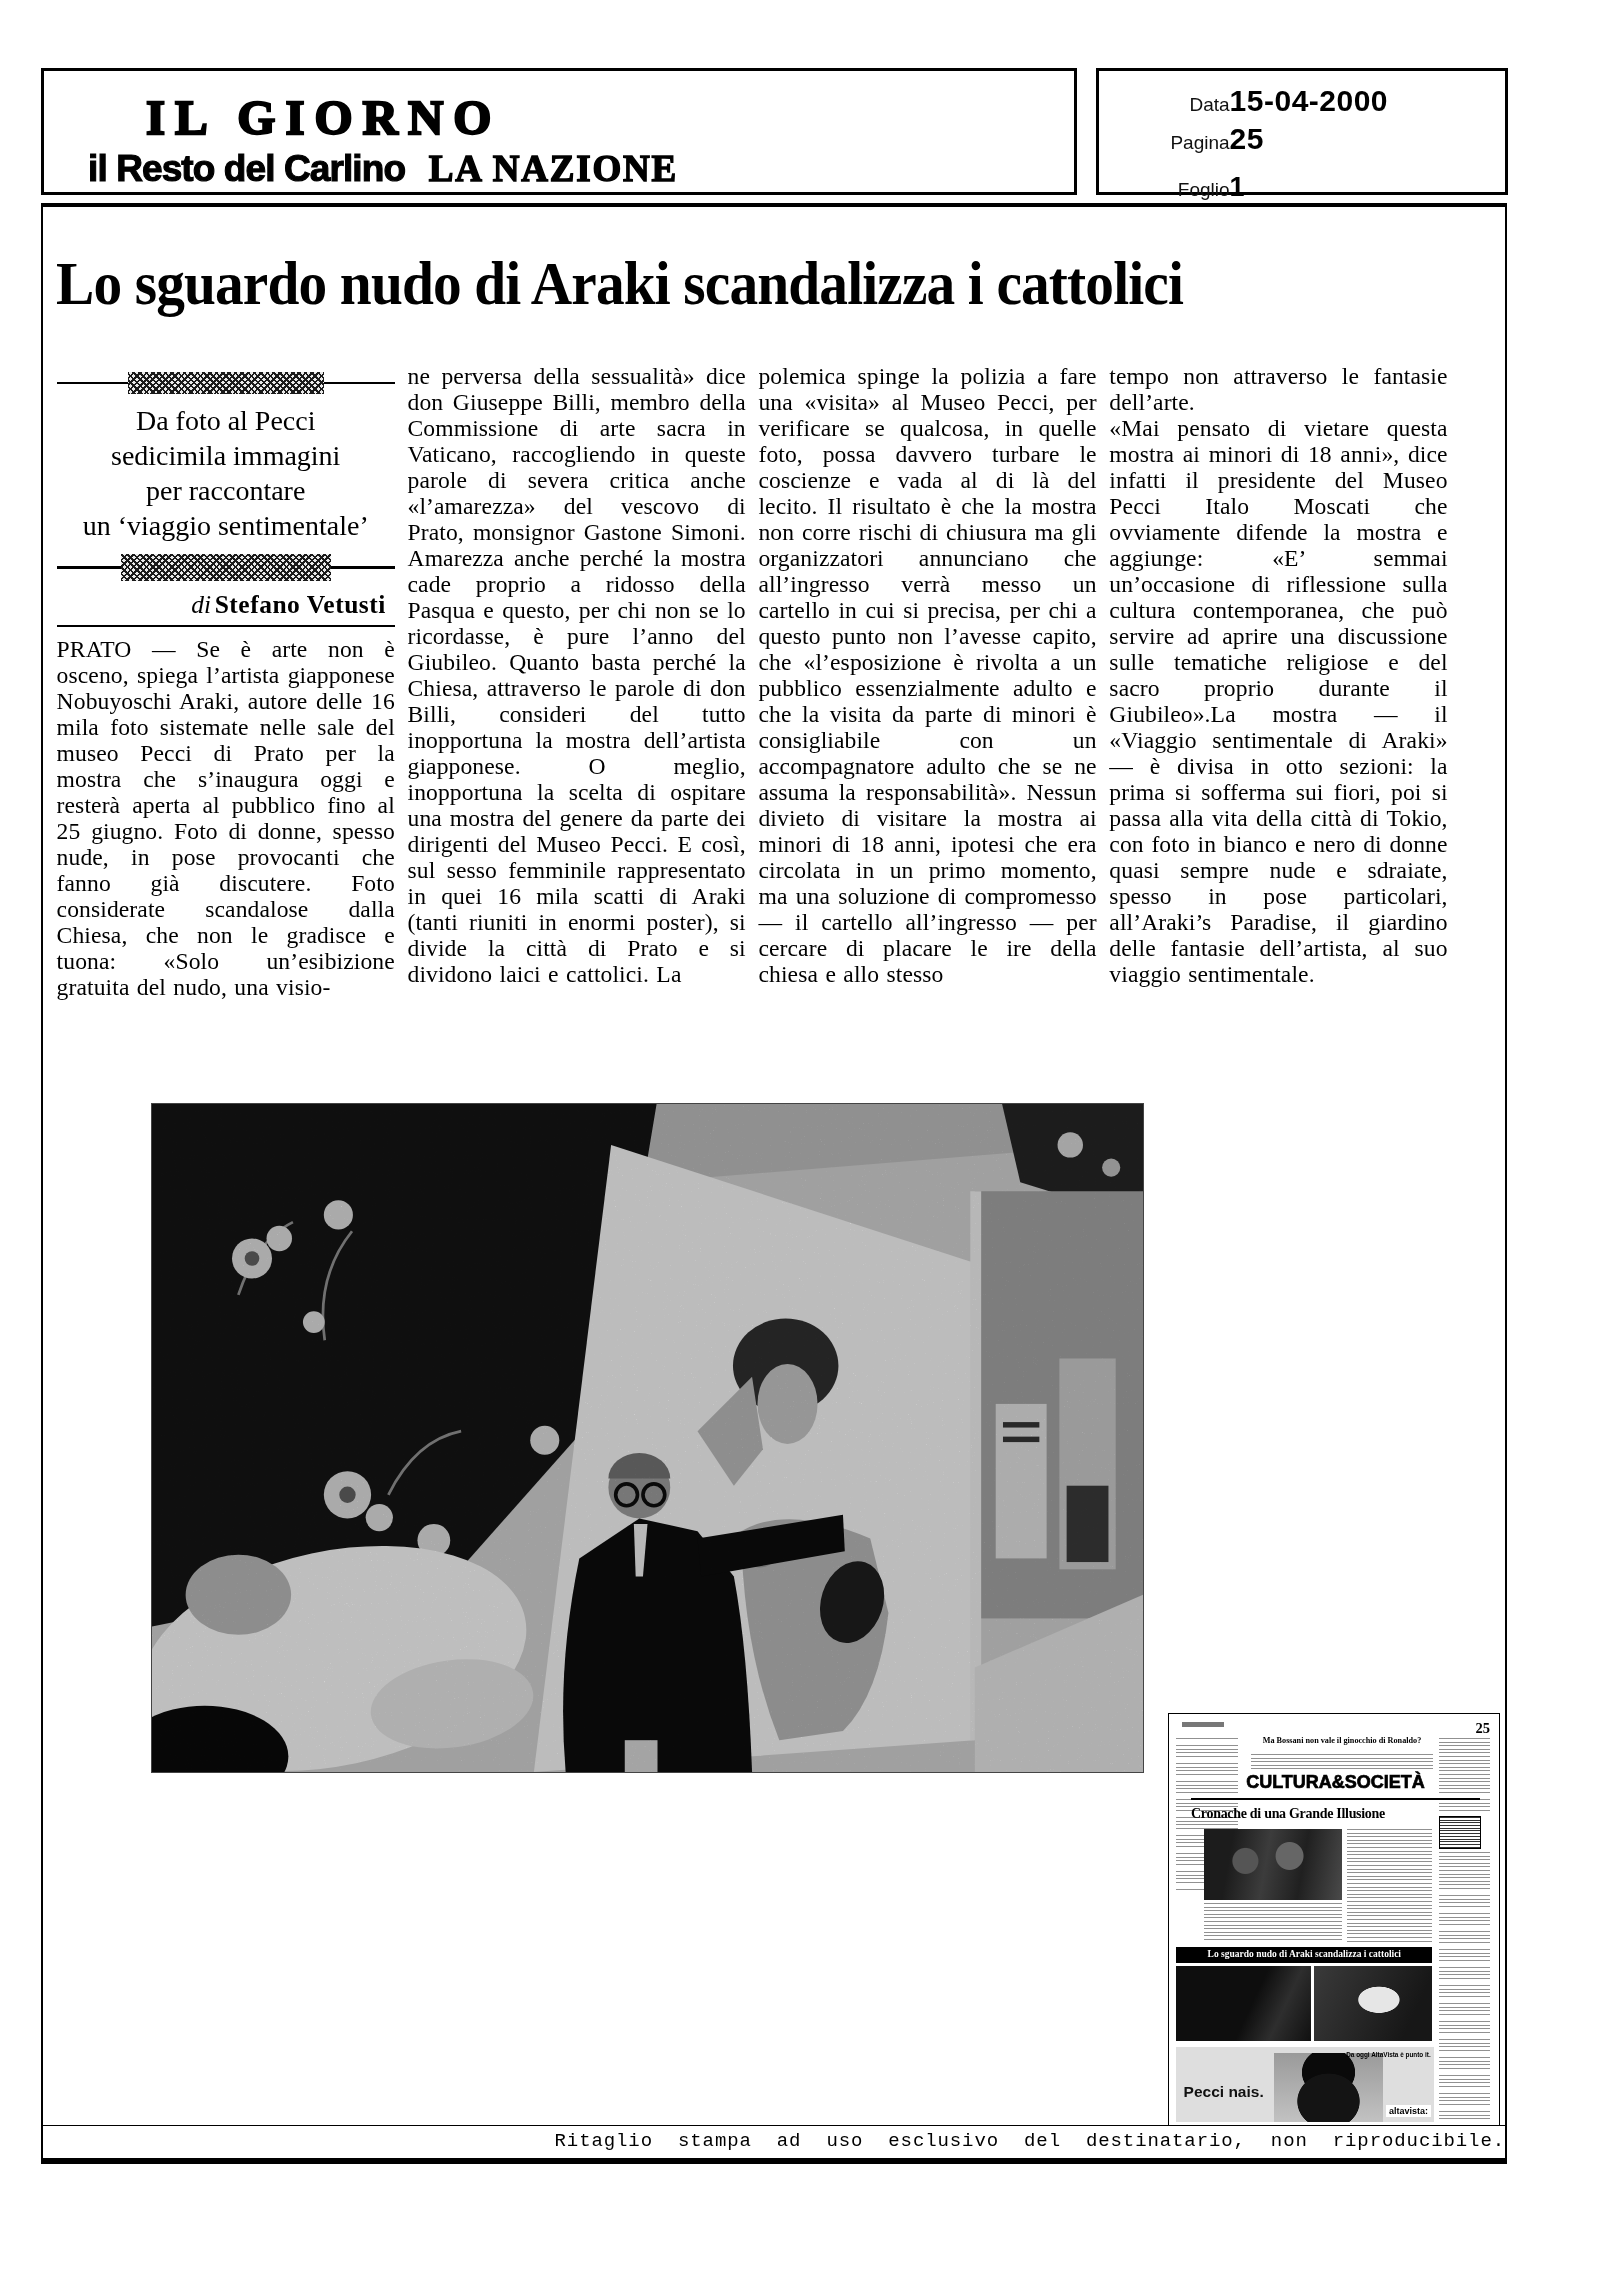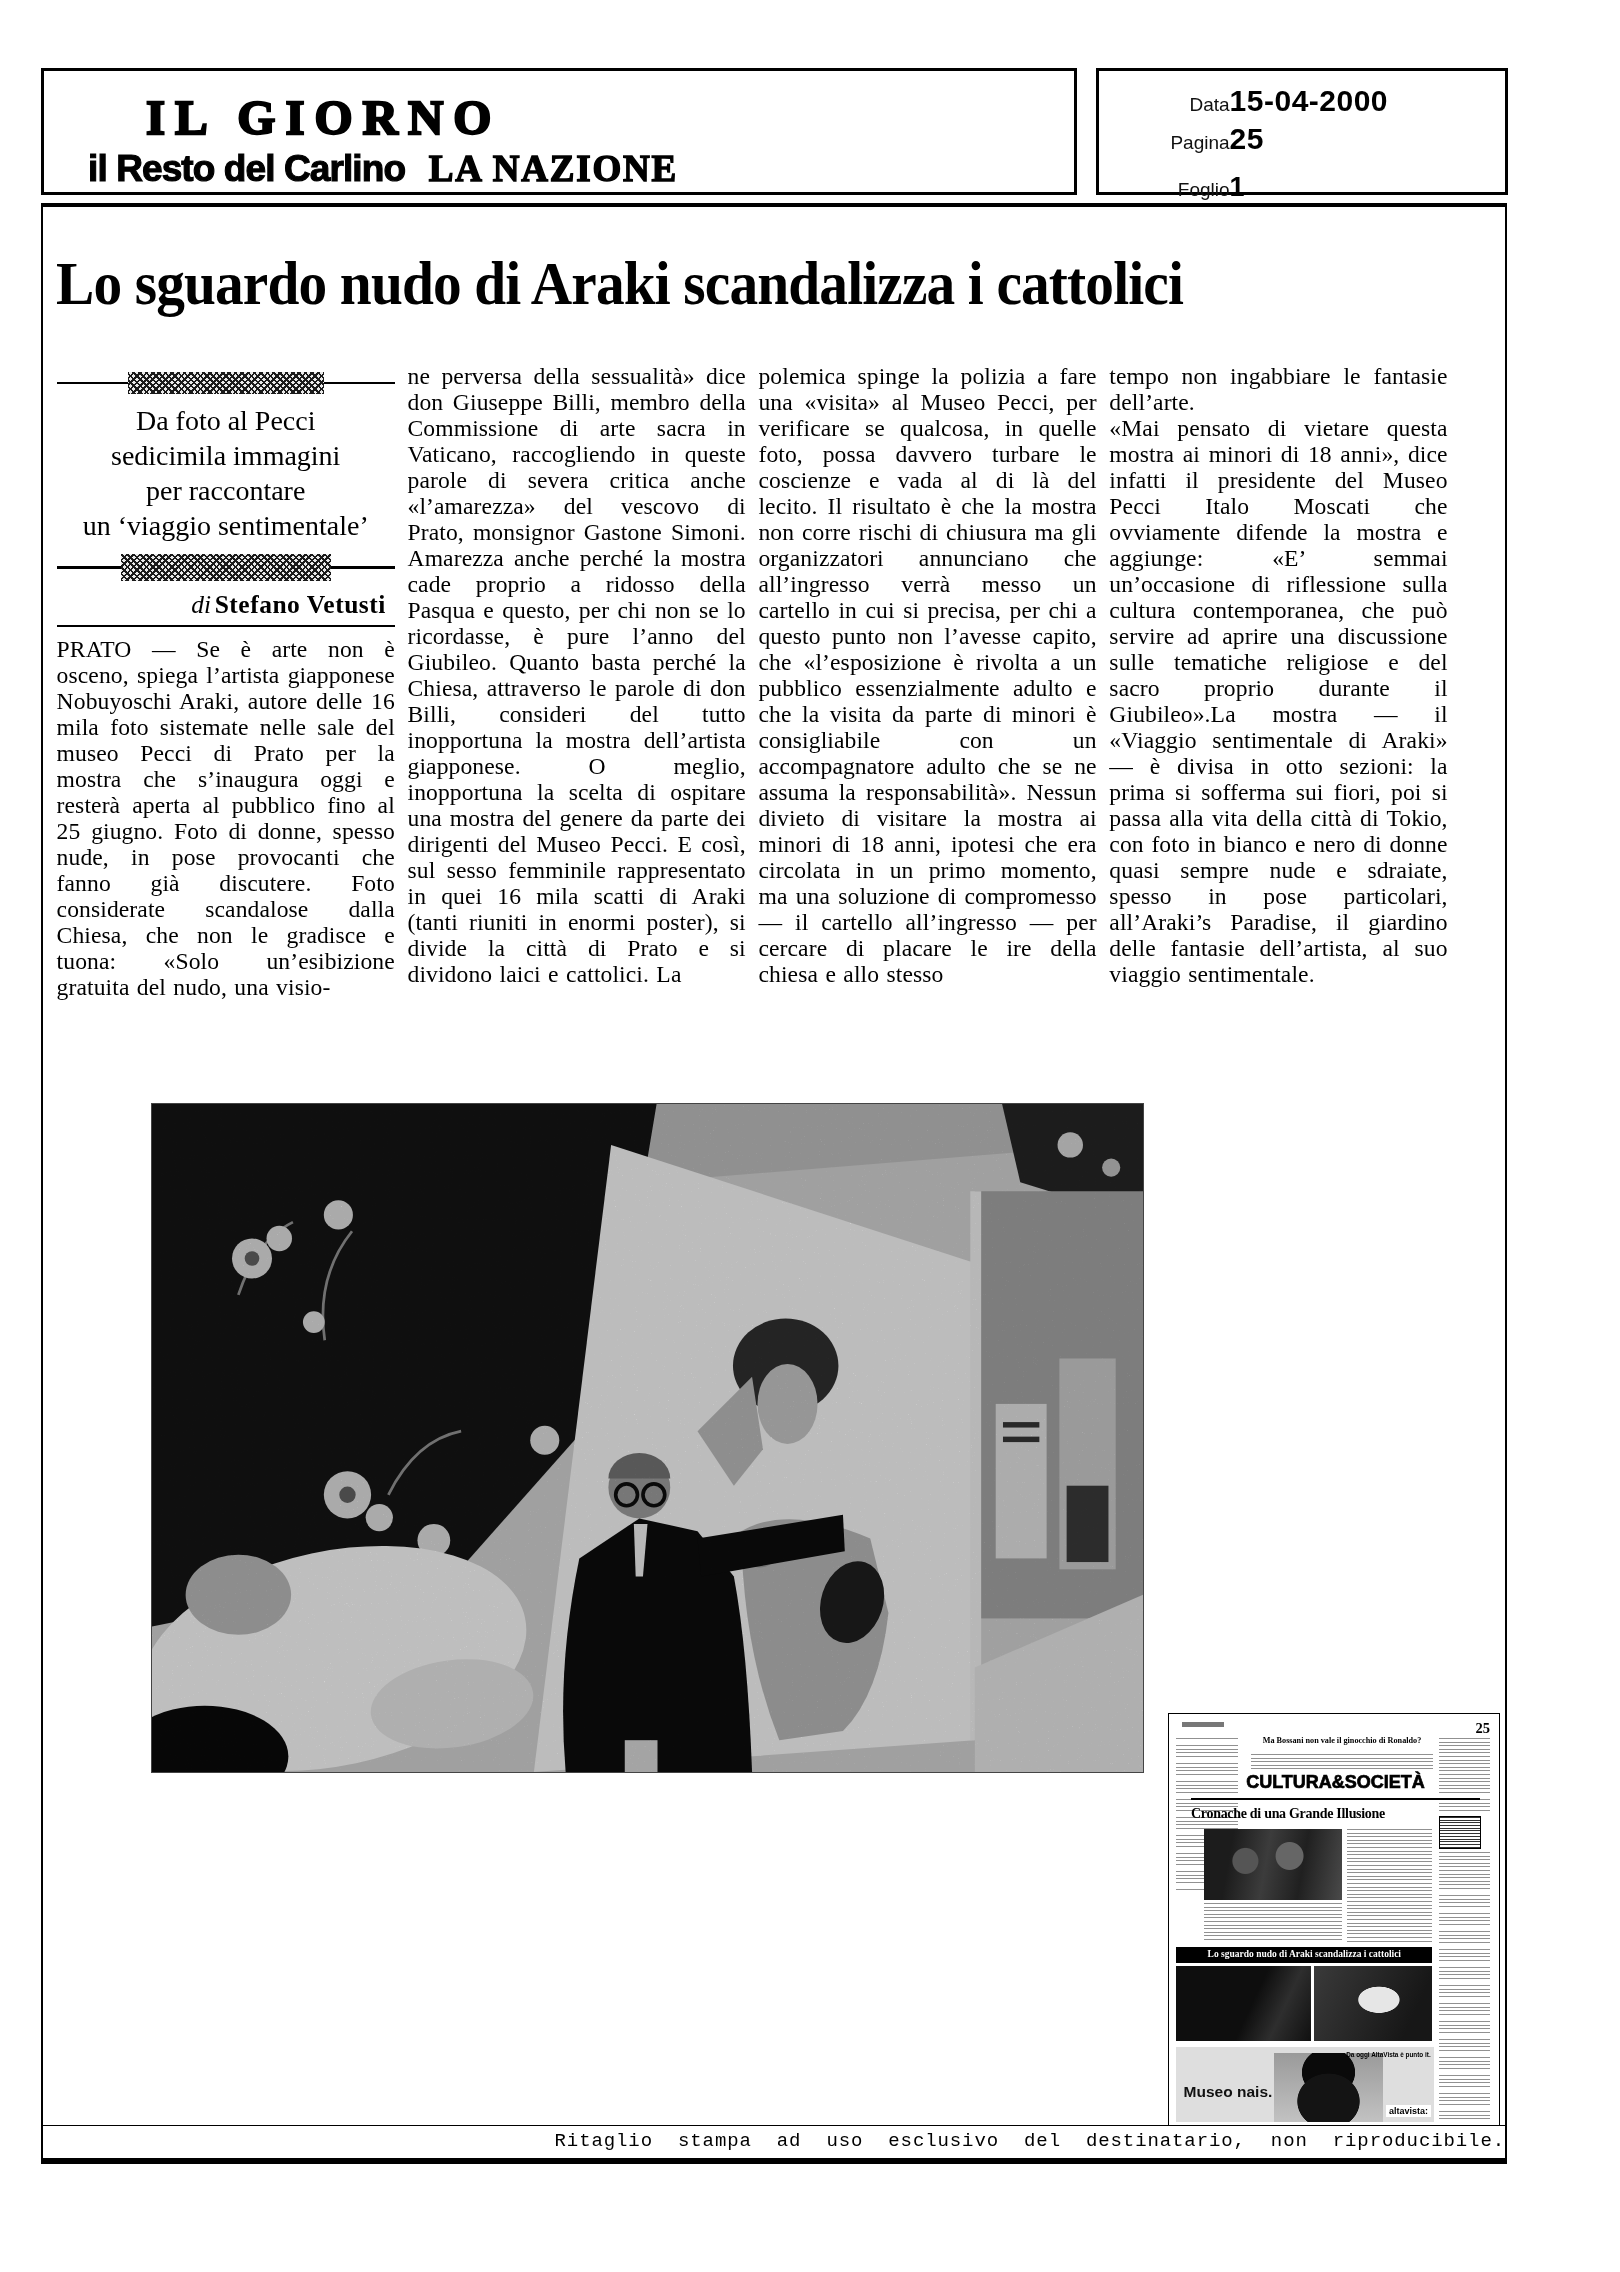--- a/index.html
+++ b/index.html
@@ -210,21 +210,21 @@
 
       <div>
         <p class="bodytext">ne perversa della sessualità» dice don Giuseppe Billi, membro della Commissione di arte sacra in Vaticano, raccogliendo in queste parole di severa critica anche «l’amarezza» del vescovo di Prato, monsignor Gastone Simoni. Amarezza anche perché la mostra cade proprio a ridosso della Pasqua e questo, per chi non se lo ricordasse, è pure l’anno del Giubileo. Quanto basta perché la Chiesa, attraverso le parole di don Billi, consideri del tutto inopportuna la mostra dell’artista giapponese. O meglio, inopportuna la scelta di ospitare una mostra del genere da parte dei dirigenti del Museo Pecci. E così, sul sesso femminile rappresentato in quei 16 mila scatti di Araki (tanti riuniti in enormi poster), si divide la città di Prato e si dividono laici e cattolici. La</p>
       </div>
 
       <div>
         <p class="bodytext">polemica spinge la polizia a fare una «visita» al Museo Pecci, per verificare se qualcosa, in quelle foto, possa davvero turbare le coscienze e vada al di là del lecito. Il risultato è che la mostra non corre rischi di chiusura ma gli organizzatori annunciano che all’ingresso verrà messo un cartello in cui si precisa, per chi a questo punto non l’avesse capito, che «l’esposizione è rivolta a un pubblico essenzialmente adulto e che la visita da parte di minori è consigliabile con un accompagnatore adulto che se ne assuma la responsabilità». Nessun divieto di visitare la mostra ai minori di 18 anni, ipotesi che era circolata in un primo momento, ma una soluzione di compromesso — il cartello all’ingresso — per cercare di placare le ire della chiesa e allo stesso</p>
       </div>
 
       <div>
-        <p class="bodytext">tempo non ingabbiare le fantasie dell’arte.</p>
+        <p class="bodytext">tempo non attraverso le fantasie dell’arte.</p>
         <p class="bodytext">«Mai pensato di vietare questa mostra ai minori di 18 anni», dice infatti il presidente del Museo Pecci Italo Moscati che ovviamente difende la mostra e aggiunge: «E’ semmai un’occasione di riflessione sulla cultura contemporanea, che può servire ad aprire una discussione sulle tematiche religiose e del sacro proprio durante il Giubileo».La mostra — il «Viaggio sentimentale di Araki» — è divisa in otto sezioni: la prima si sofferma sui fiori, poi si passa alla vita della città di Tokio, con foto in bianco e nero di donne quasi sempre nude e sdraiate, spesso in pose particolari, all’Araki’s Paradise, il giardino delle fantasie dell’artista, al suo viaggio sentimentale.</p>
       </div>
     </div>
 
     <figure class="photo">
       <svg viewBox="0 0 1090 735" preserveAspectRatio="none">
         <defs>
           <filter id="grain" x="0" y="0" width="100%" height="100%">
             <feTurbulence type="fractalNoise" baseFrequency="0.85" numOctaves="2" result="n"></feTurbulence>
             <feColorMatrix in="n" type="matrix" values="0 0 0 0 0  0 0 0 0 0  0 0 0 0 0  0.9 0.9 0.9 0 0"></feColorMatrix>
@@ -330,21 +330,21 @@
       <div class="t-photo1"></div>
       <div class="t-sidebox"></div>
       <div class="ft" style="left:178px; top:115px; width:85px; height:115px;"></div>
       <div class="ft" style="left:270px; top:138px; width:51px; height:269px;"></div>
       <div class="ft" style="left:35px; top:189px; width:138px; height:40px;"></div>
       <div class="t-strip">Lo sguardo nudo di Araki scandalizza i cattolici</div>
       <div class="t-photo2"></div>
       <div class="t-photo3"></div>
       <div class="t-ad">
         <div class="t-hat"></div>
-        <div class="t-veri">Museo nais.</div>
+        <div class="t-veri">Pecci nais.</div>
         <div class="t-tagline">Da oggi AltaVista è punto it.</div>
         <div class="t-brand">altavista:</div>
       </div>
     </div>
 
     <div class="footer">Ritaglio stampa ad uso esclusivo del destinatario, non riproducibile.</div>
   </div>
 </div>
 
 

